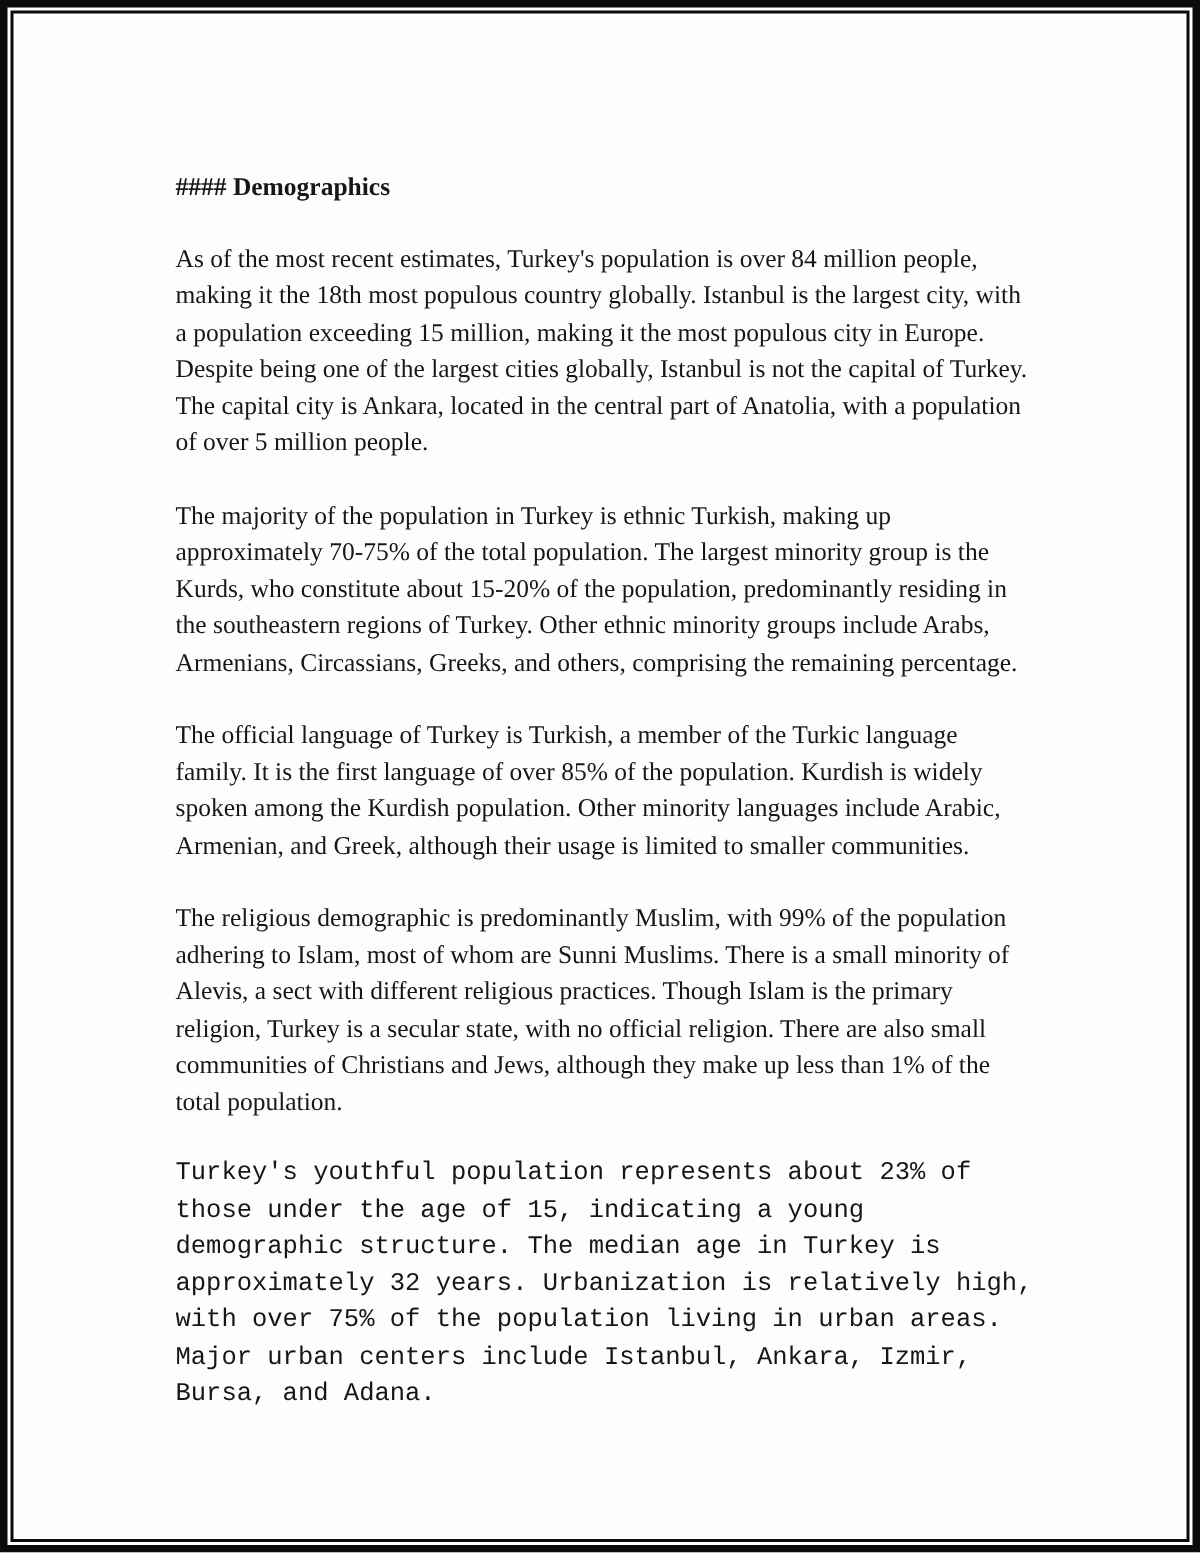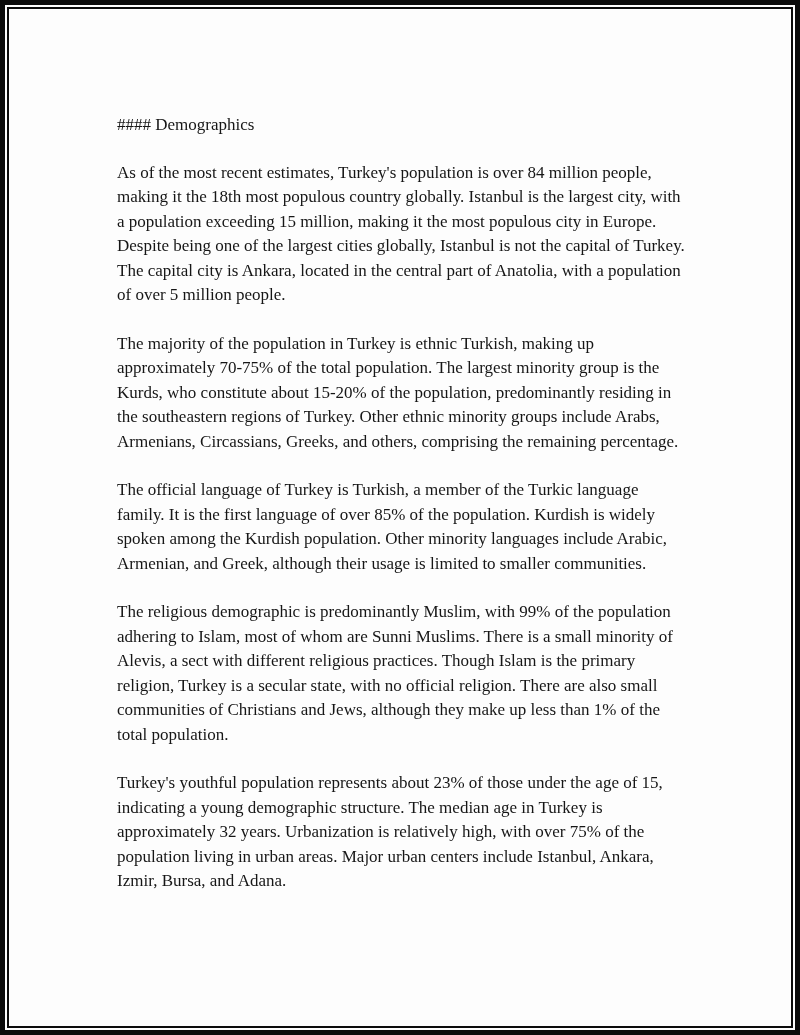--- a/index.html
+++ b/index.html
@@ -38,32 +38,33 @@
     top: 113px;
     width: 572px;
     font-family: "Liberation Serif", "DejaVu Serif", serif;
     font-size: 17px;
     line-height: 24.5px;
     color: #161616;
     text-align: left;
   }
 
   .doc-heading {
-    font-weight: normal;
+    font-weight: bold;
     font-size: 17px;
     line-height: 24.5px;
     margin: 0 0 23px 0;
     white-space: pre;
   }
 
   .doc-paragraph {
     margin: 0 0 24px 0;
   }
   .doc-paragraph:last-child {
     margin-bottom: 0;
+    font-family: Liberation Mono, monospace;
   }
 </style>
 </head>
 <body>
 
 <div class="page">
   <div class="frame-outer"></div>
   <div class="frame-inner"></div>
 
   <div class="doc-content">

